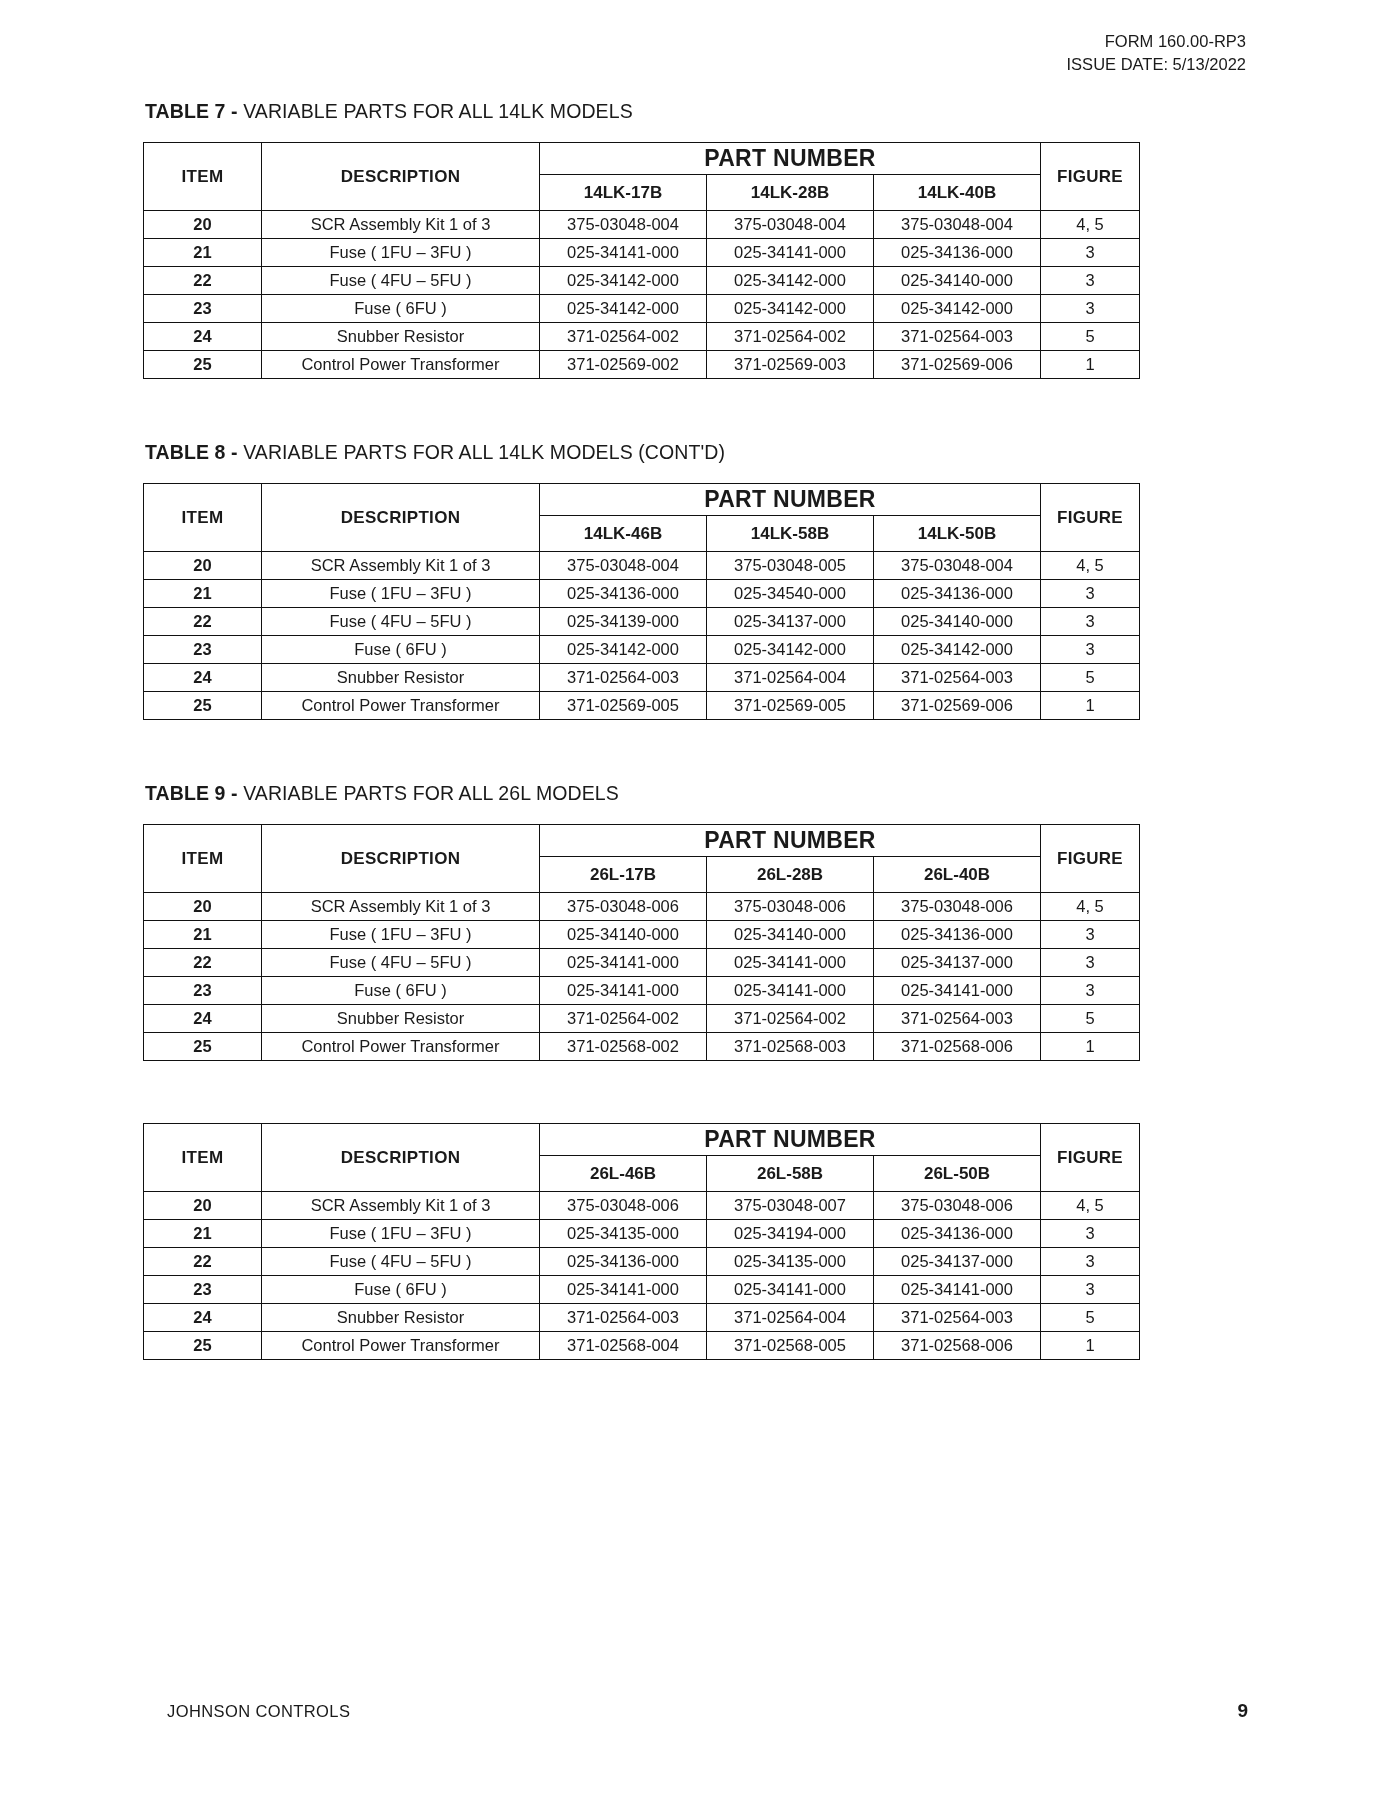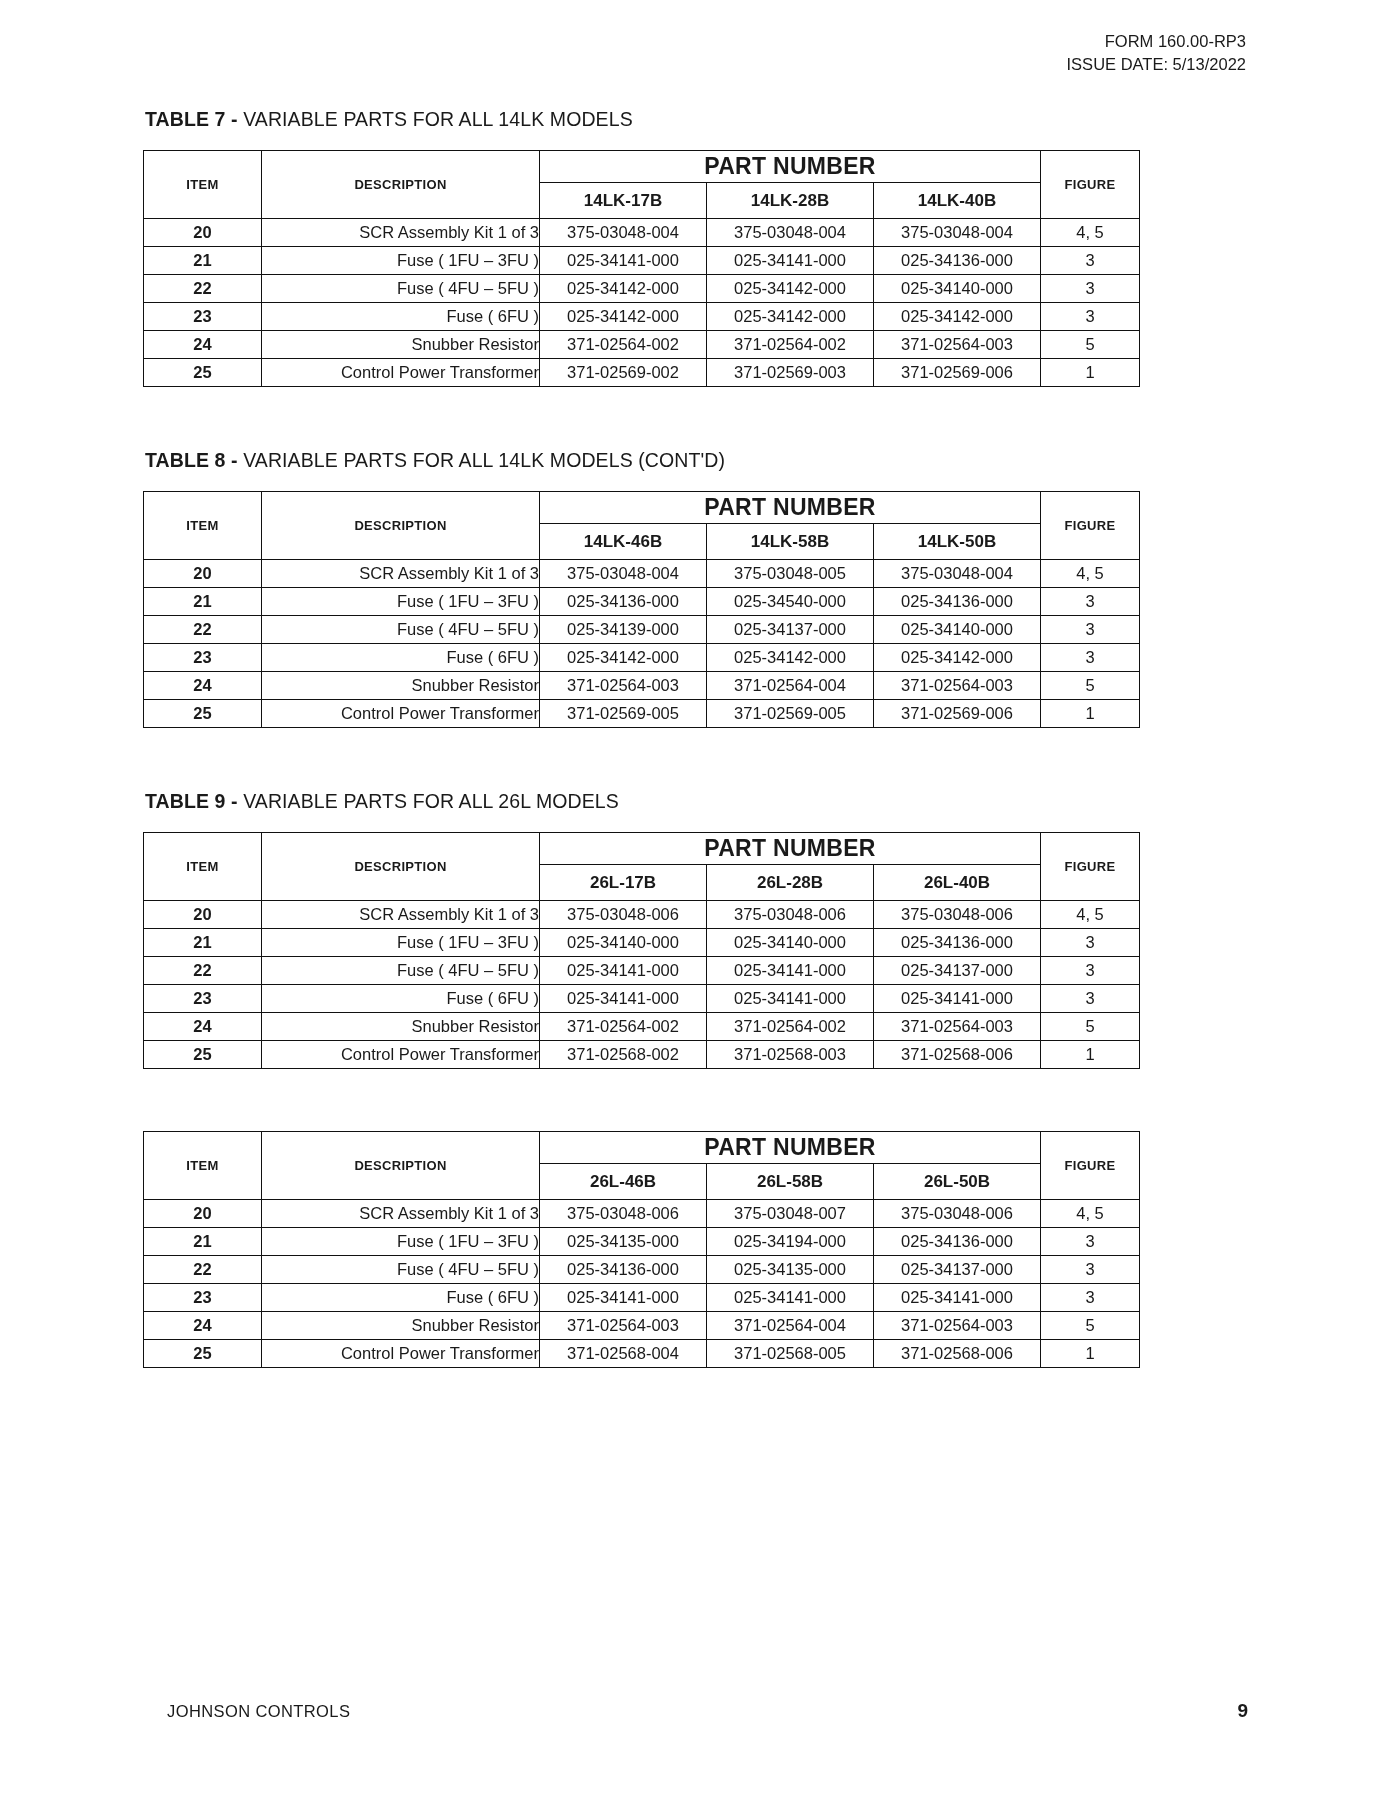--- a/index.html
+++ b/index.html
@@ -37,21 +37,21 @@
     top: 96px;
     width: 1000px;
   }
 
   .table-block { margin-bottom: 0; }
   .table-block + .table-block { margin-top: 62px; }
 
   .table-title {
     font-size: 19.5px;
     color: #1a1a1a;
-    margin: 12px 0 19px 2px;
+    margin: 4px 0 19px 2px;
     white-space: nowrap;
     letter-spacing: 0.1px;
   }
   .table-title .tt-bold { font-weight: bold; }
 
   table.parts {
     border-collapse: collapse;
     width: 996px;
     table-layout: fixed;
     font-size: 16.5px;
@@ -65,21 +65,21 @@
     font-weight: bold;
     text-align: center;
   }
   .c-item   { width: 118px; }
   .c-desc   { width: 278px; }
   .c-pn     { width: 167px; }
   .c-fig    { width: 99px; }
 
   .th-item, .th-desc, .th-figure {
     height: 68px;
-    font-size: 13px;
+    font-size: 17px;
     letter-spacing: 0.3px;
     margin-top: 12px;
   }
   .th-partnumber {
     height: 32px;
     font-size: 23px;
     letter-spacing: 0.3px;
   }
   .th-model {
     height: 36px;
@@ -88,21 +88,21 @@
   td.cell {
     height: 28px;
     font-size: 16.5px;
   }
   td.cell-item {
     text-align: center;
     font-weight: bold;
     padding: 3px 0;
   }
   td.cell-desc {
-    text-align: right;
+    text-align: center;
     padding: 3px 0 3px 9px;
   }
   td.cell-pn {
     text-align: center;
     padding: 3px 0;
   }
   td.cell-fig {
     text-align: center;
     padding: 3px 0;
   }

